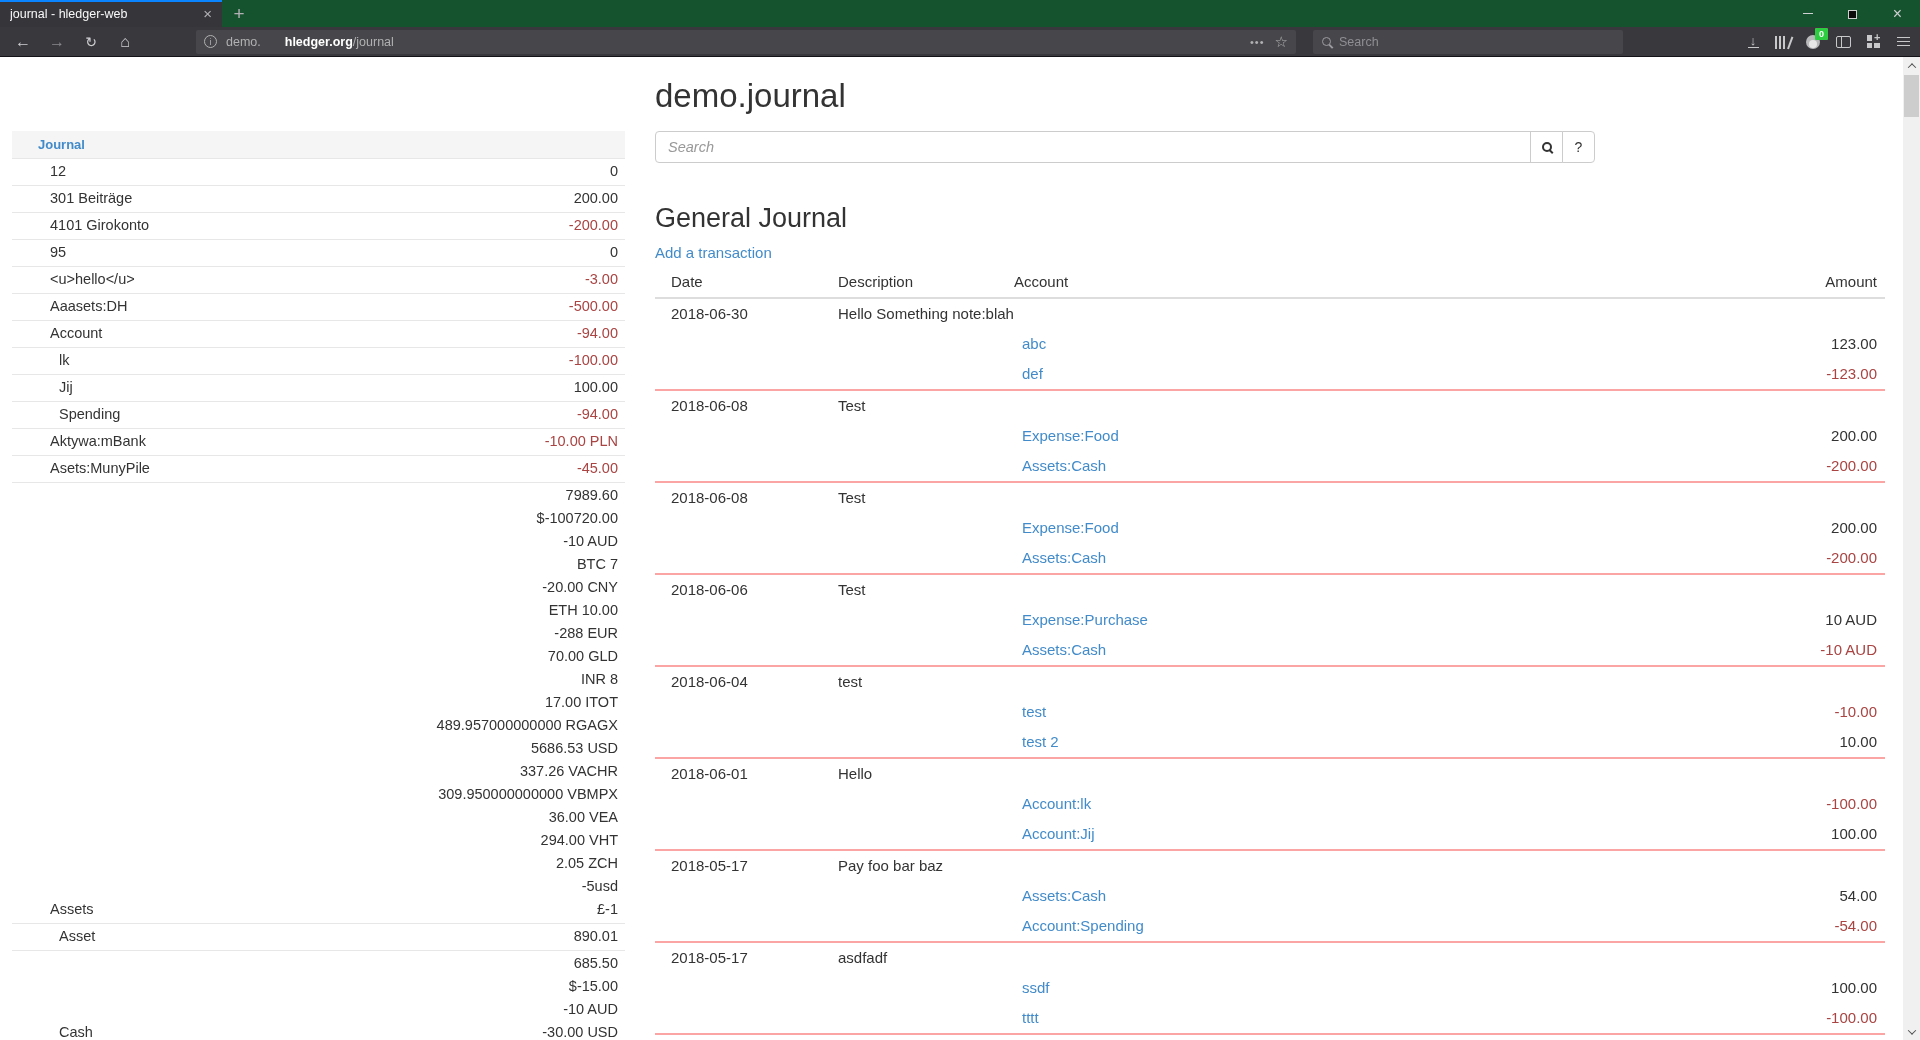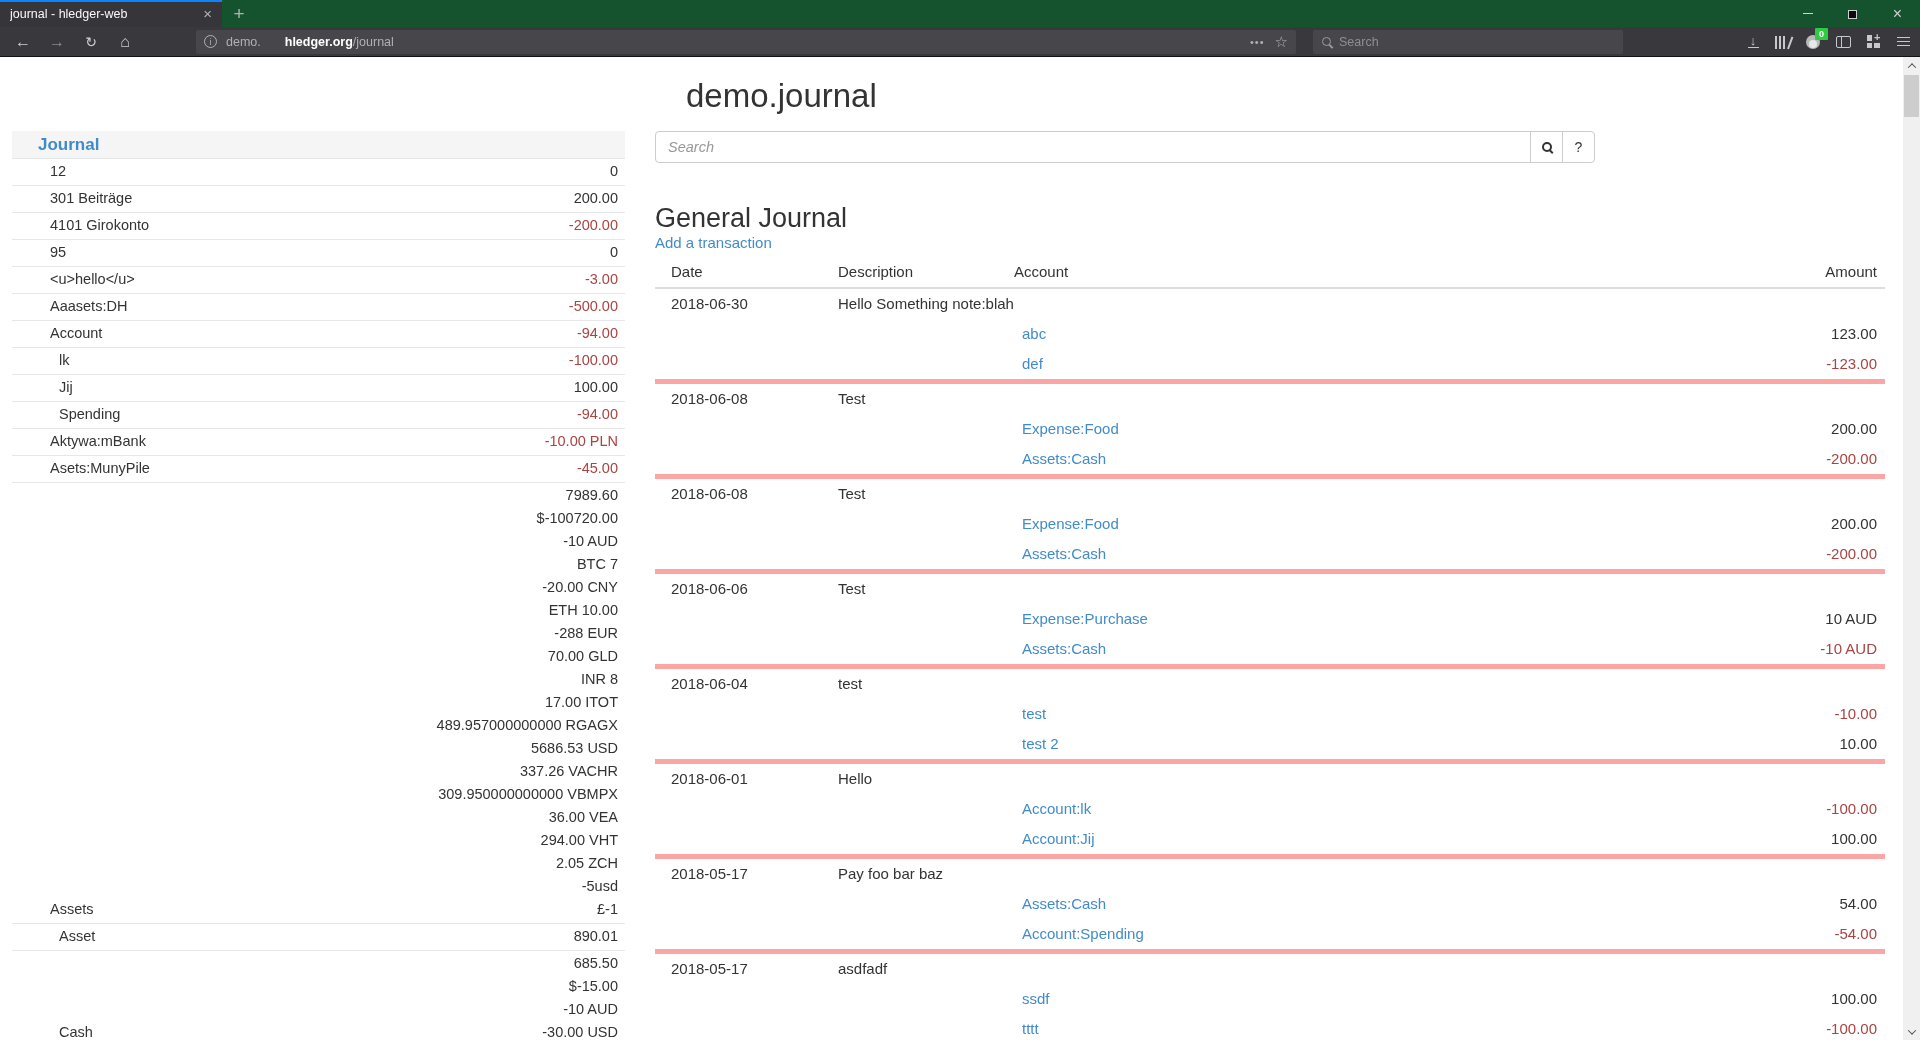--- a/index.html
+++ b/index.html
@@ -66,48 +66,48 @@
 
   .vscroll { position:absolute; right:0; top:0; width:17px; height:983px; background:#f0f0f0; }
   .vs-arrow { position:absolute; left:0; width:17px; height:17px; display:flex; align-items:center; justify-content:center; }
   .vs-arrow .chev { width:6px; height:6px; border-left:1.6px solid #505050; border-top:1.6px solid #505050; }
   .vs-up { top:0; } .vs-up .chev { transform:rotate(45deg) translate(1px,1px); }
   .vs-down { bottom:0; } .vs-down .chev { transform:rotate(225deg) translate(1px,1px); }
   .vs-thumb { position:absolute; left:1px; top:18px; width:15px; height:42px; background:#cdcdcd; }
 
   .sidebar { position:absolute; left:12px; top:74px; width:613px; font-size:14.5px; }
   .journal-head { height:27px; background:#f5f5f5; display:flex; align-items:center; padding-left:26px; }
-  .journal-head a { color:var(--link); font-weight:700; text-decoration:none; font-size:17px; }
+  .journal-head a { color:var(--link); font-weight:700; text-decoration:none; font-size:13px; }
   .acct-row { display:flex; align-items:flex-end; border-top:1px solid #e7e7e7; padding:1px 0 2px; }
   .acct-name { color:var(--text); text-decoration:none; line-height:23px; white-space:nowrap; }
   .lvl1 { padding-left:38px; } .lvl2 { padding-left:47px; }
   .acct-amts { margin-left:auto; text-align:right; padding-right:7px; line-height:23px; white-space:nowrap; }
   .amt.neg { color:var(--neg); }
 
   .main { position:absolute; left:655px; top:0; width:1230px; }
-  h1.ptitle { margin-top:20px; font-size:33px; font-weight:500; color:var(--text);margin-left:31px; }
+  h1.ptitle { margin-top:20px; font-size:33px; font-weight:500; color:var(--text); }
   .searchrow { margin-top:16px; display:flex; width:940px; }
   .searchrow input { flex:1; height:32px; border:1px solid #ccc; border-radius:4px 0 0 4px; padding:6px 12px;
                      font-size:14.5px; font-family:"Liberation Sans",sans-serif; color:#333; outline:none; }
   .searchrow input::placeholder { font-style:italic; color:#999; }
   .gbtn { width:33px; height:32px; background:#fff; border:1px solid #ccc; margin-left:-1px;
           display:flex; align-items:center; justify-content:center; font-size:14px; color:#333; cursor:pointer; }
   .gbtn:last-child { border-radius:0 4px 4px 0; }
   .pmag { width:10px; height:10px; border:2px solid #333; border-radius:50%; position:relative; display:inline-block; }
   .pmag::after { content:""; position:absolute; width:2px; height:5px; background:#333;
                  transform:rotate(-45deg); bottom:-4px; right:-2px; }
   h2.gj { margin-top:40px; font-size:27px; font-weight:500; color:var(--text); }
-  .addlink { display:inline-block; font-size:15px; color:var(--link); text-decoration:none; }
+  .addlink { display:inline-block; margin-top:10px; font-size:15px; color:var(--link); text-decoration:none; }
 
   .jtable { margin-top:5px; width:1230px; font-size:15px; }
   .trow { display:grid; grid-template-columns:183px 176px 1fr 130px; line-height:30px; }
   .thead { font-weight:400; border-bottom:2px solid #ddd; }
   .c-date { padding-left:16px; }
   .c-amt { text-align:right; padding-right:8px; white-space:nowrap; }
-  .tx { border-top:5px solid #fca5a5; }
+  .tx { border-top:2px solid #fca5a5; }
   .tx:first-child { border-top:none; }
   .p-acct { padding-left:8px; }
   .p-acct a { color:var(--link); text-decoration:none; }
   .amt-neg { color:var(--neg); }
 </style>
 </head>
 <body>
 
 <div>
   <div class="tabbar">

